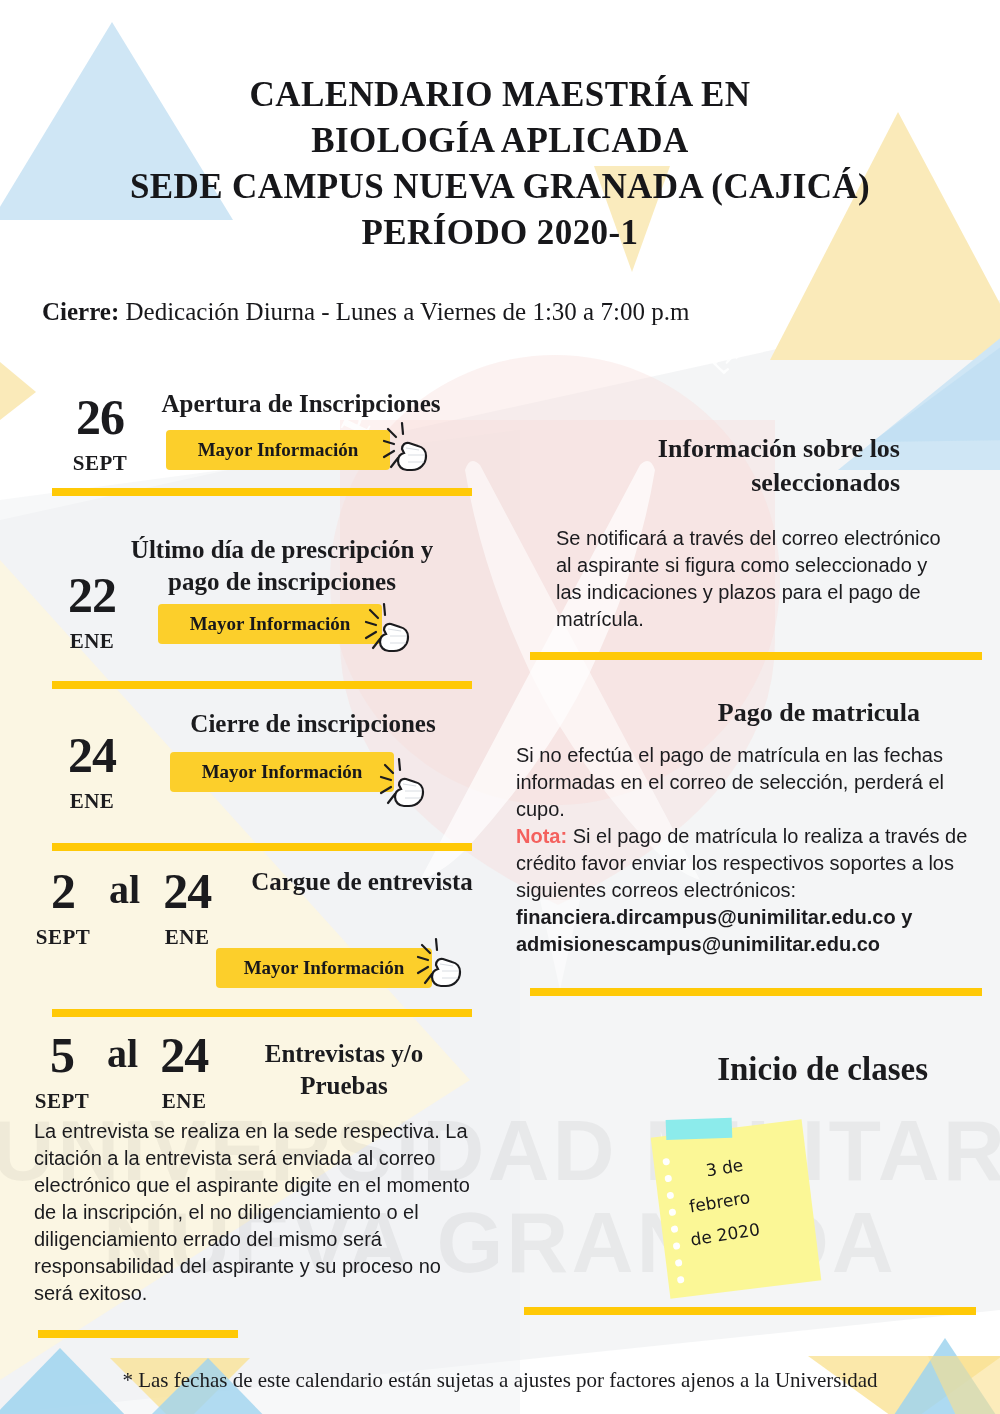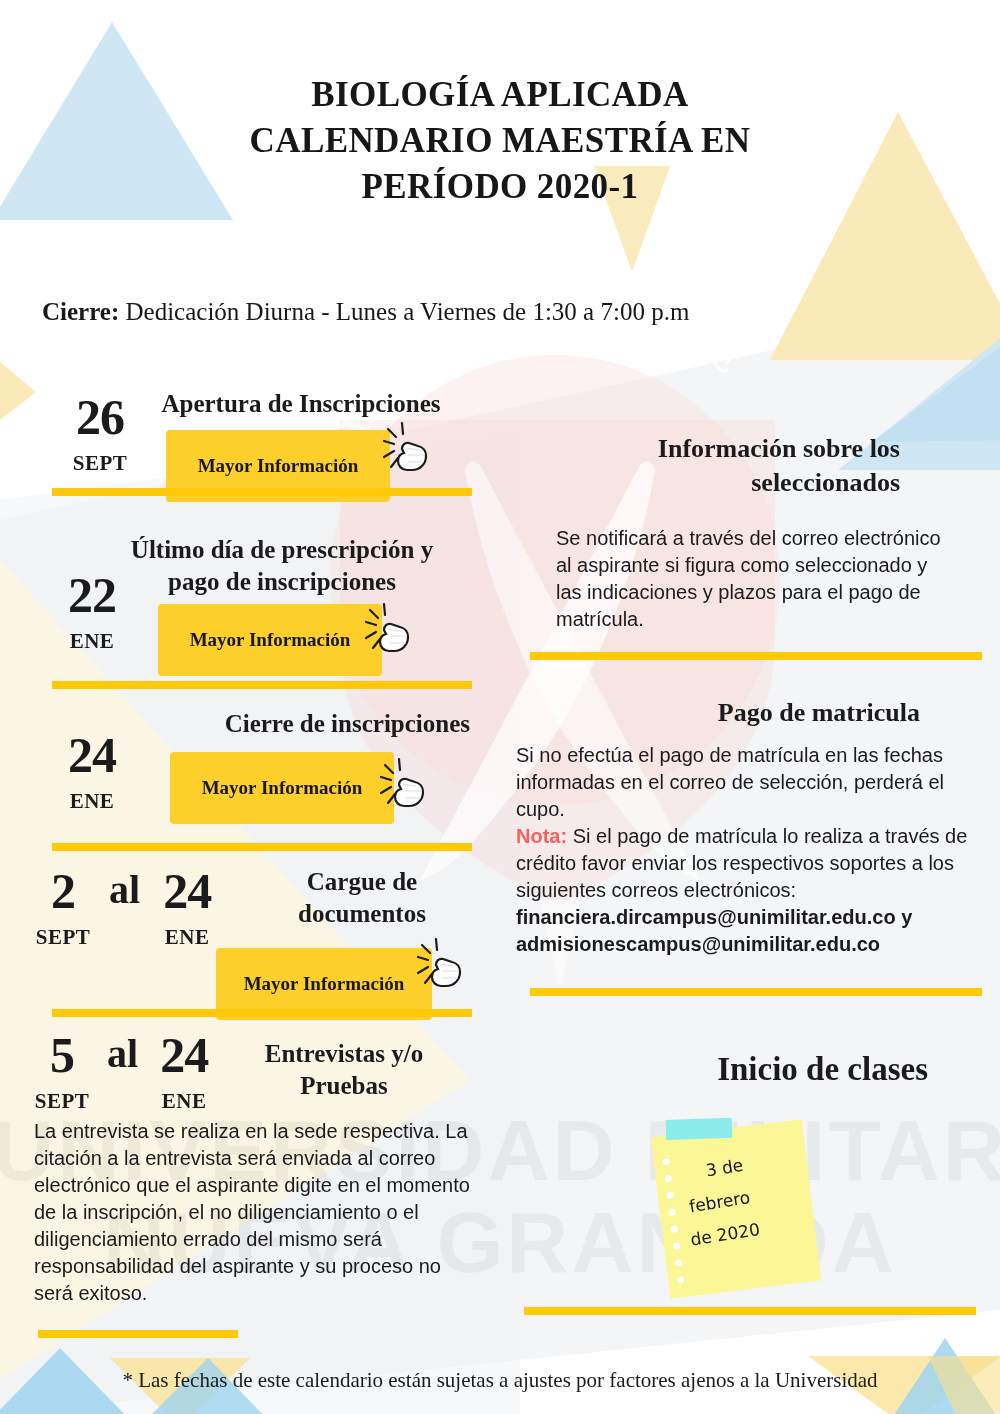--- a/index.html
+++ b/index.html
@@ -112,21 +112,21 @@
 
   .btn {
     position: absolute;
     background: #FCCF2B;
     border: none;
     border-radius: 4px;
     font-family: "Liberation Serif", serif;
     font-weight: bold;
     font-size: 19px;
     color: #18181b;
-    padding: 25px 16px;
+    padding: 9px 16px;
     cursor: pointer;
     white-space: nowrap;
     text-align: center;
   }
 
   .cursor-icon { position: absolute; width: 62px; height: 58px; }
 
   .body-text {
     position: absolute;
     font-family: "Liberation Sans", sans-serif;
@@ -244,22 +244,23 @@
       <textPath href="#mottoArc" startOffset="6%">PATRIÆ · FAMILIÆ</textPath>
     </text>
 
     <text x="500" y="1180" text-anchor="middle" font-family="Liberation Sans, sans-serif" font-size="86" font-weight="bold" fill="#000000" opacity="0.045" letter-spacing="3">UNIVERSIDAD MILITAR</text>
     <text x="500" y="1272" text-anchor="middle" font-family="Liberation Sans, sans-serif" font-size="86" font-weight="bold" fill="#000000" opacity="0.045" letter-spacing="3">NUEVA GRANADA</text>
   </svg>
 
   <div class="content">
 
     <div class="title-block">
+      <div class="title-line">CALENDARIO MAESTRÍA EN</div>
       <div class="title-line">BIOLOGÍA APLICADA</div>
-      <div class="title-line">CALENDARIO MAESTRÍA EN</div>
+      <div class="title-line">SEDE CAMPUS NUEVA GRANADA (CAJICÁ)</div>
       <div class="title-line">PERÍODO 2020-1</div>
     </div>
 
     <div class="horario">
       <b>Cierre:</b><span> Dedicación Diurna - Lunes a Viernes de 1:30 a 7:00 p.m</span>
     </div>
 
     <div class="col-left">
 
       <div class="event">
@@ -302,21 +303,21 @@
           <path d="M28 29 L41 31 M30 36 L47 36 M30 43 L46 43" stroke="#d9dde2" stroke-width="1"></path>
         </svg>
       </div>
       <div class="divider" style="left:52px; top:681px; width:420px;"></div>
 
       <div class="event">
         <div class="date-wrap" style="left:44px; top:730px; width:96px;">
           <span class="date-num">24</span>
           <span class="date-mon">ENE</span>
         </div>
-        <div class="event-title" style="left:140px; top:708px; width:330px;text-align:right;">Cierre de inscripciones</div>
+        <div class="event-title" style="left:148px; top:708px; width:330px;">Cierre de inscripciones</div>
         <button class="btn" style="left:170px; top:752px; width:224px;">Mayor Información</button>
         <svg class="cursor-icon" style="left:375px; top:755px;" viewBox="0 0 62 58" xmlns="http://www.w3.org/2000/svg">
           <g fill="none" stroke="#1b1b1e" stroke-width="2.2" stroke-linecap="round">
             <line x1="6" y1="22" x2="16" y2="25"></line>
               <line x1="10" y1="10" x2="18" y2="18"></line>
             <line x1="24" y1="4" x2="25" y2="15"></line>
               <line x1="6" y1="38" x2="16" y2="32"></line>
             <line x1="13" y1="48" x2="20" y2="39"></line>
           </g>
           <path d="M24 30 C24 26 27 23 31 24 L40 27 C45 28 48 32 48 37 C48 45 42 51 34 51 L29 51 C24 51 20 47 20 42 C20 38 22 35 26 34 Z" fill="#ffffff" stroke="#1b1b1e" stroke-width="2.2"></path>
@@ -332,21 +333,21 @@
               <span class="date-num">2</span>
               <span class="date-mon">SEPT</span>
             </div>
             <div class="range-al">al</div>
             <div class="range-col" style="width:76px;">
               <span class="date-num">24</span>
               <span class="date-mon">ENE</span>
             </div>
           </div>
         </div>
-        <div class="event-title" style="left:248px; top:866px; width:228px;">Cargue de documentos</div>
+        <div class="event-title" style="left:248px; top:866px; width:228px;">Cargue de entrevista</div>
         <button class="btn" style="left:216px; top:948px; width:216px;">Mayor Información</button>
         <svg class="cursor-icon" style="left:412px; top:935px;" viewBox="0 0 62 58" xmlns="http://www.w3.org/2000/svg">
           <g fill="none" stroke="#1b1b1e" stroke-width="2.2" stroke-linecap="round">
             <line x1="6" y1="22" x2="16" y2="25"></line>
               <line x1="10" y1="10" x2="18" y2="18"></line>
             <line x1="24" y1="4" x2="25" y2="15"></line>
               <line x1="6" y1="38" x2="16" y2="32"></line>
             <line x1="13" y1="48" x2="20" y2="39"></line>
           </g>
           <path d="M24 30 C24 26 27 23 31 24 L40 27 C45 28 48 32 48 37 C48 45 42 51 34 51 L29 51 C24 51 20 47 20 42 C20 38 22 35 26 34 Z" fill="#ffffff" stroke="#1b1b1e" stroke-width="2.2"></path>

